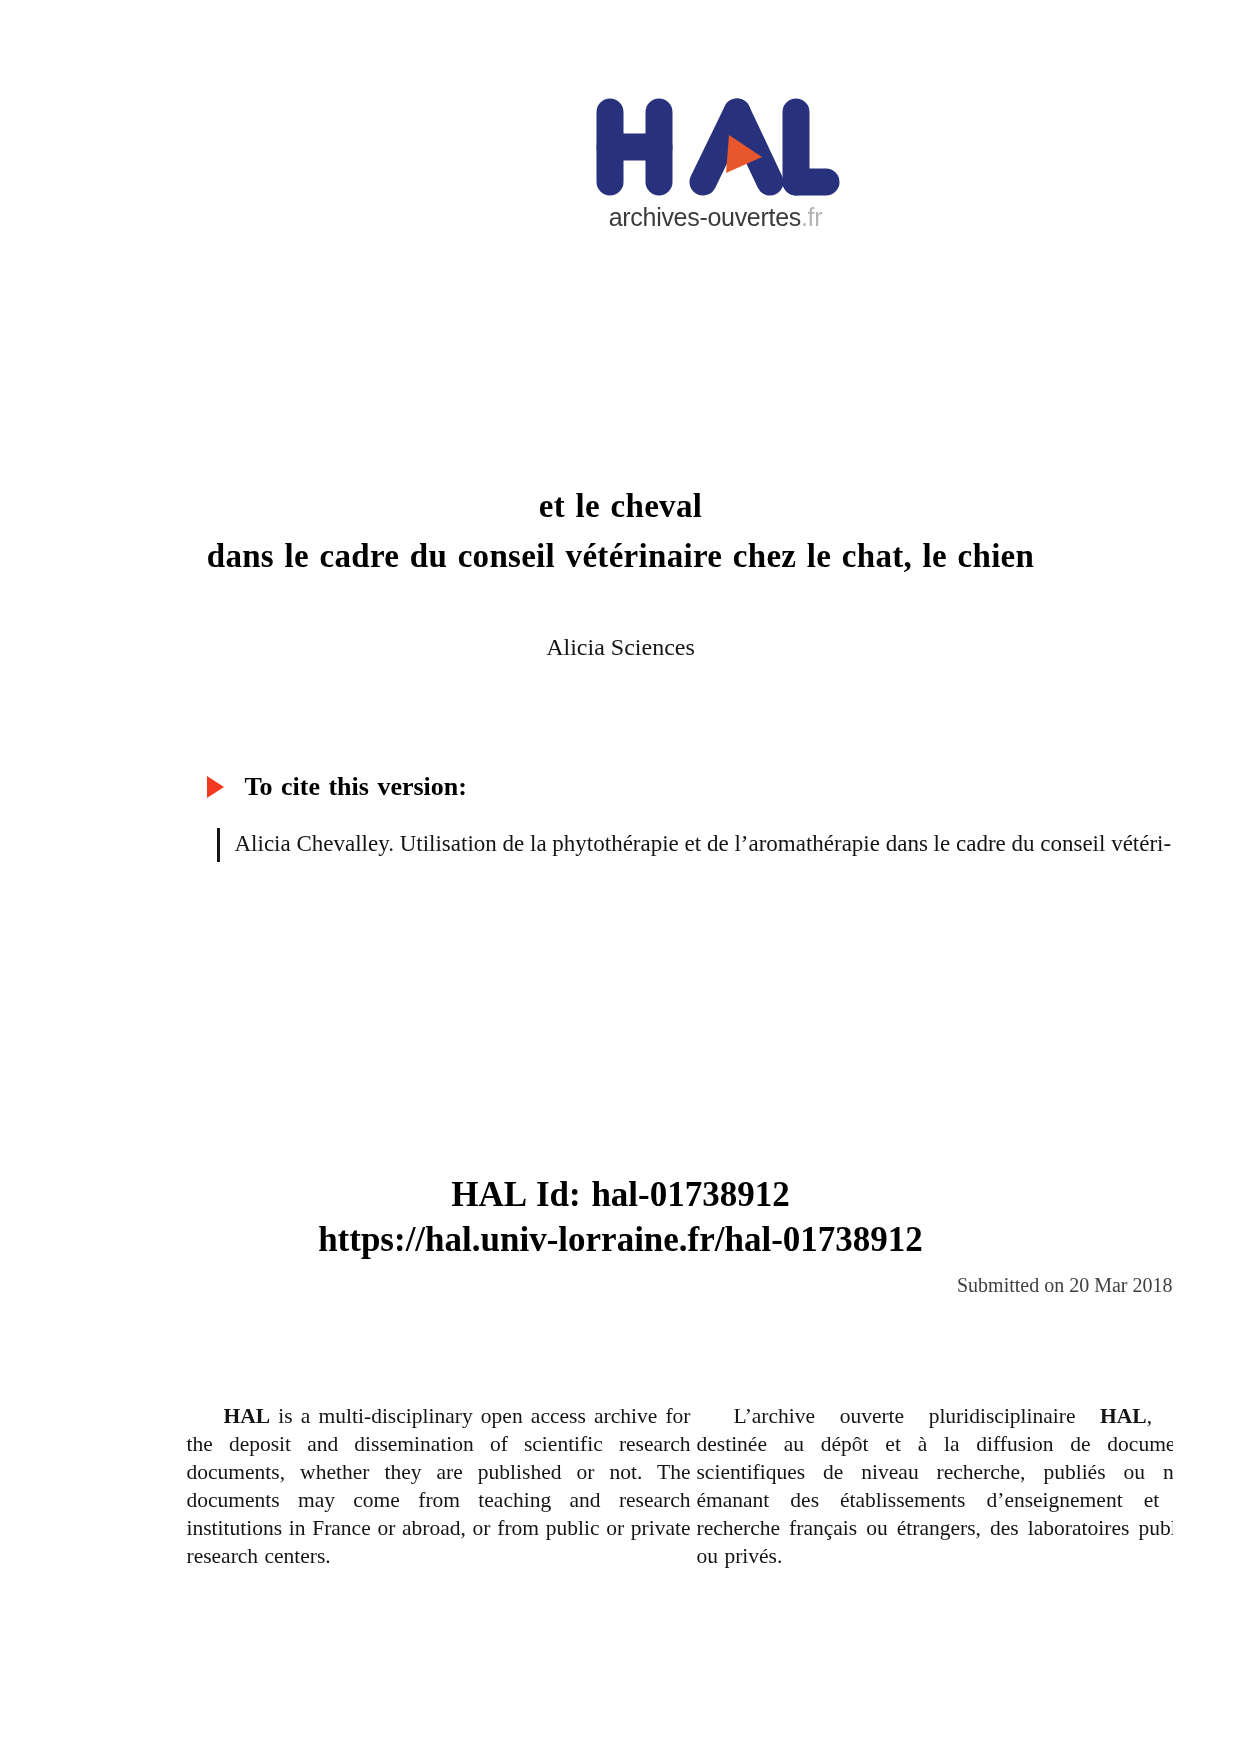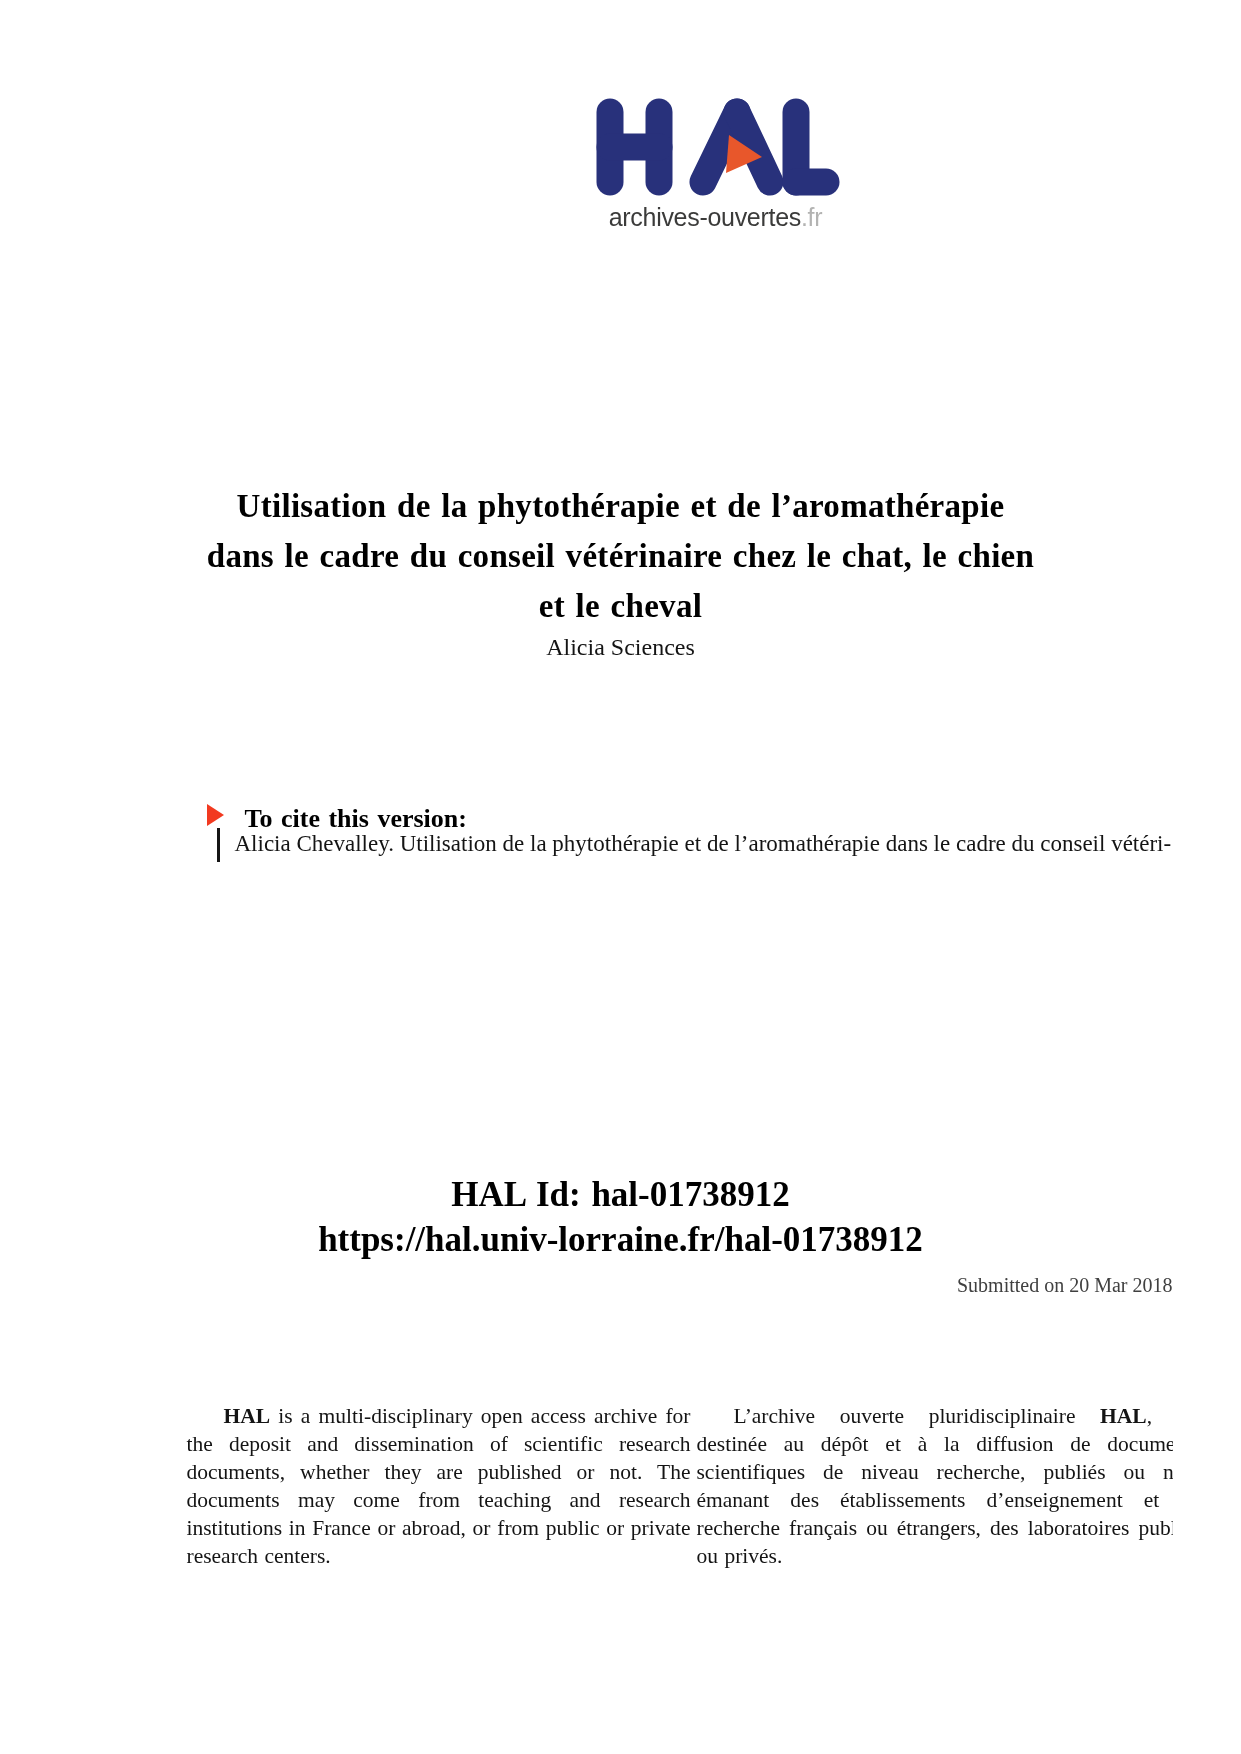--- a/index.html
+++ b/index.html
@@ -60,23 +60,24 @@
     left: 0;
     right: 0;
     text-align: center;
     font-size: 24px;
     color: #141414;
   }
 
   
   .cite-row {
     position: absolute;
-    top: 804px;
+    top: 772px;
     left: 138px;
     display: flex;
+    align-items: center;
   }
   .bullet-triangle {
     width: 0;
     height: 0;
     border-left: 17px solid #f23a20;
     border-top: 11px solid transparent;
     border-bottom: 11px solid transparent;
     margin-right: 21px;
   }
   .cite-heading {
@@ -162,23 +163,22 @@
         <line x1="206" y1="98" x2="236" y2="98"></line>
       </g>
       <polygon points="139,51 172,73 136,89" fill="#E8572B"></polygon>
     </svg>
   </div>
   <div class="logo-tagline">
     <span class="tagline-main">archives-ouvertes</span><span class="tagline-suffix">.fr</span>
   </div>
 
   <div class="doc-title">
-    <div class="title-line">Utilisation de la phytothérapie et de l’aromathérapie</div>
+    <div class="title-line">et le cheval</div>
     <div class="title-line">dans le cadre du conseil vétérinaire chez le chat, le chien</div>
-    <div class="title-line">et le cheval</div>
   </div>
 
   <div class="doc-author">Alicia Sciences</div>
 
   <div class="cite-row">
     <div class="bullet-triangle"></div>
     <div class="cite-heading">To cite this version:</div>
   </div>
 
   <div class="citation-box">

